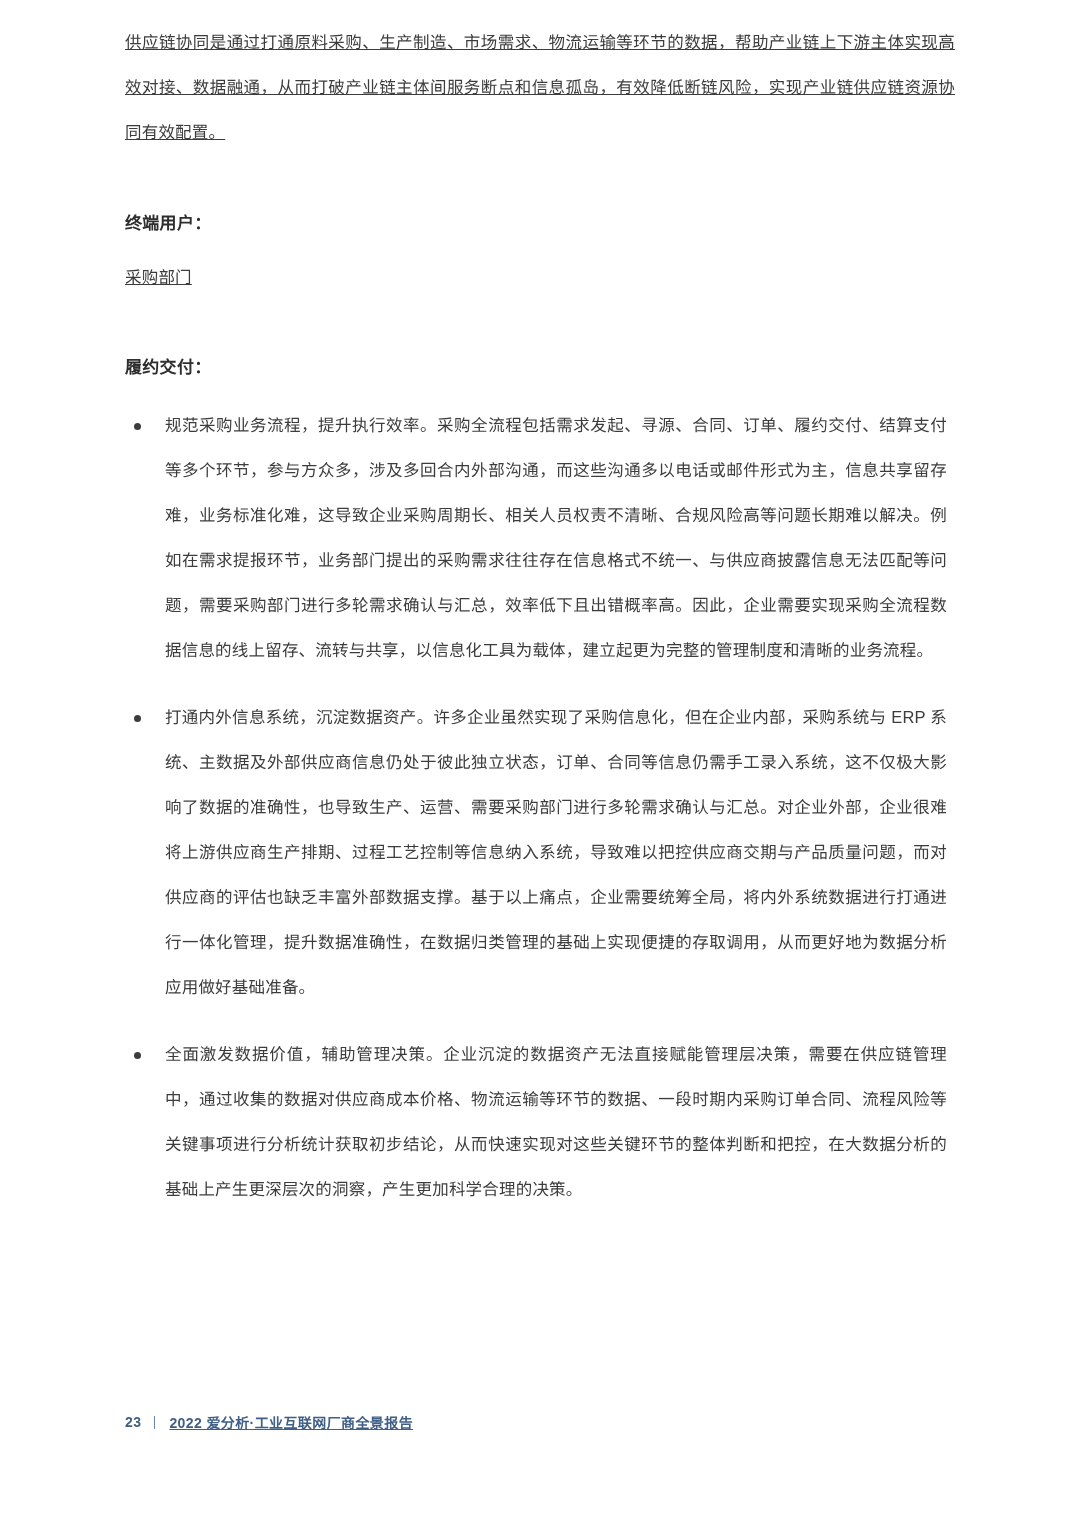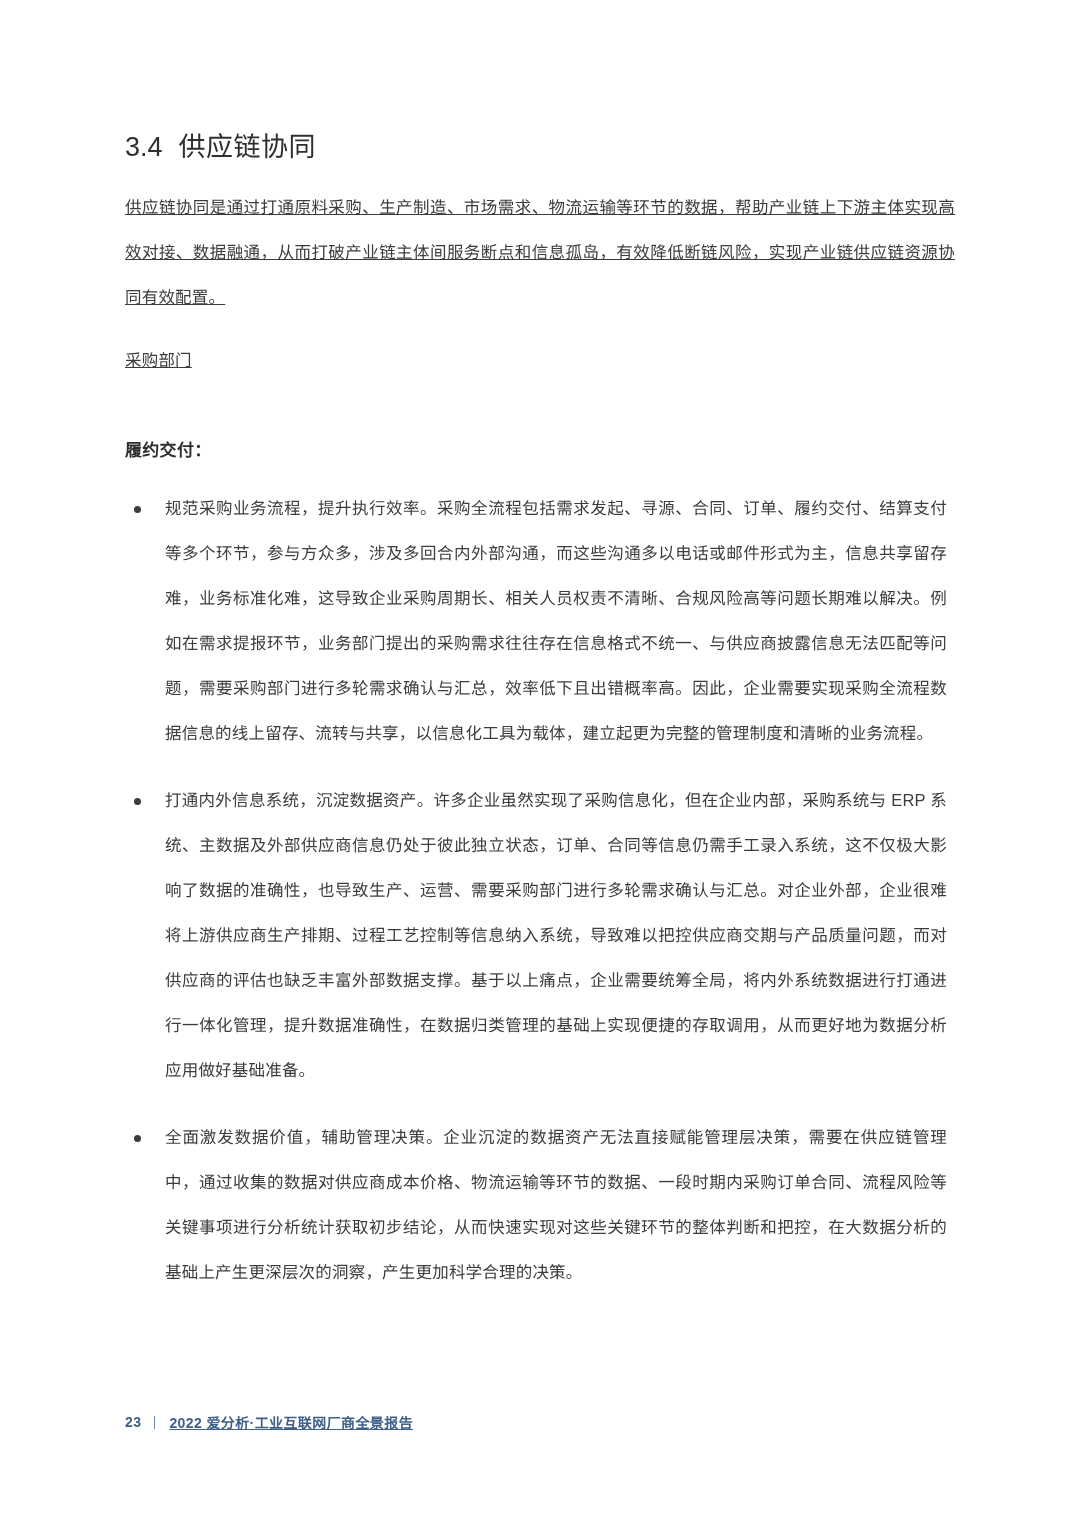--- a/index.html
+++ b/index.html
@@ -129,27 +129,25 @@
     margin-right: 14px;
   }
   .footer .footer-title { font-weight: 700; text-decoration: underline; }
 </style>
 </head>
 <body>
 
 <div class="page">
   <div class="content">
 
-    <h1 class="section-title">
-      <span class="num">3.4</span><span class="gap"></span><span>供应链协同</span>
-    </h1>
 
 
     <p class="body-text para-define">供应链协同是通过打通原料采购、生产制造、市场需求、物流运输等环节的数据，帮助产业链上下游主体实现高效对接、数据融通，从而打破产业链主体间服务断点和信息孤岛，有效降低断链风险，实现产业链供应链资源协同有效配置。</p>
 
+    <h2 class="sub-heading h-enduser">终端用户：</h2>
 
     <p class="body-text para-enduser">采购部门</p>
 
     <h2 class="sub-heading h-needs">履约交付：</h2>
 
     <ul class="bullet-list">
       <li class="bullet-item">
         <span class="bullet-marker"></span>
         <span class="bullet-text">规范采购业务流程，提升执行效率。采购全流程包括需求发起、寻源、合同、订单、履约交付、结算支付等多个环节，参与方众多，涉及多回合内外部沟通，而这些沟通多以电话或邮件形式为主，信息共享留存难，业务标准化难，这导致企业采购周期长、相关人员权责不清晰、合规风险高等问题长期难以解决。例如在需求提报环节，业务部门提出的采购需求往往存在信息格式不统一、与供应商披露信息无法匹配等问题，需要采购部门进行多轮需求确认与汇总，效率低下且出错概率高。因此，企业需要实现采购全流程数据信息的线上留存、流转与共享，以信息化工具为载体，建立起更为完整的管理制度和清晰的业务流程。</span>
       </li>

